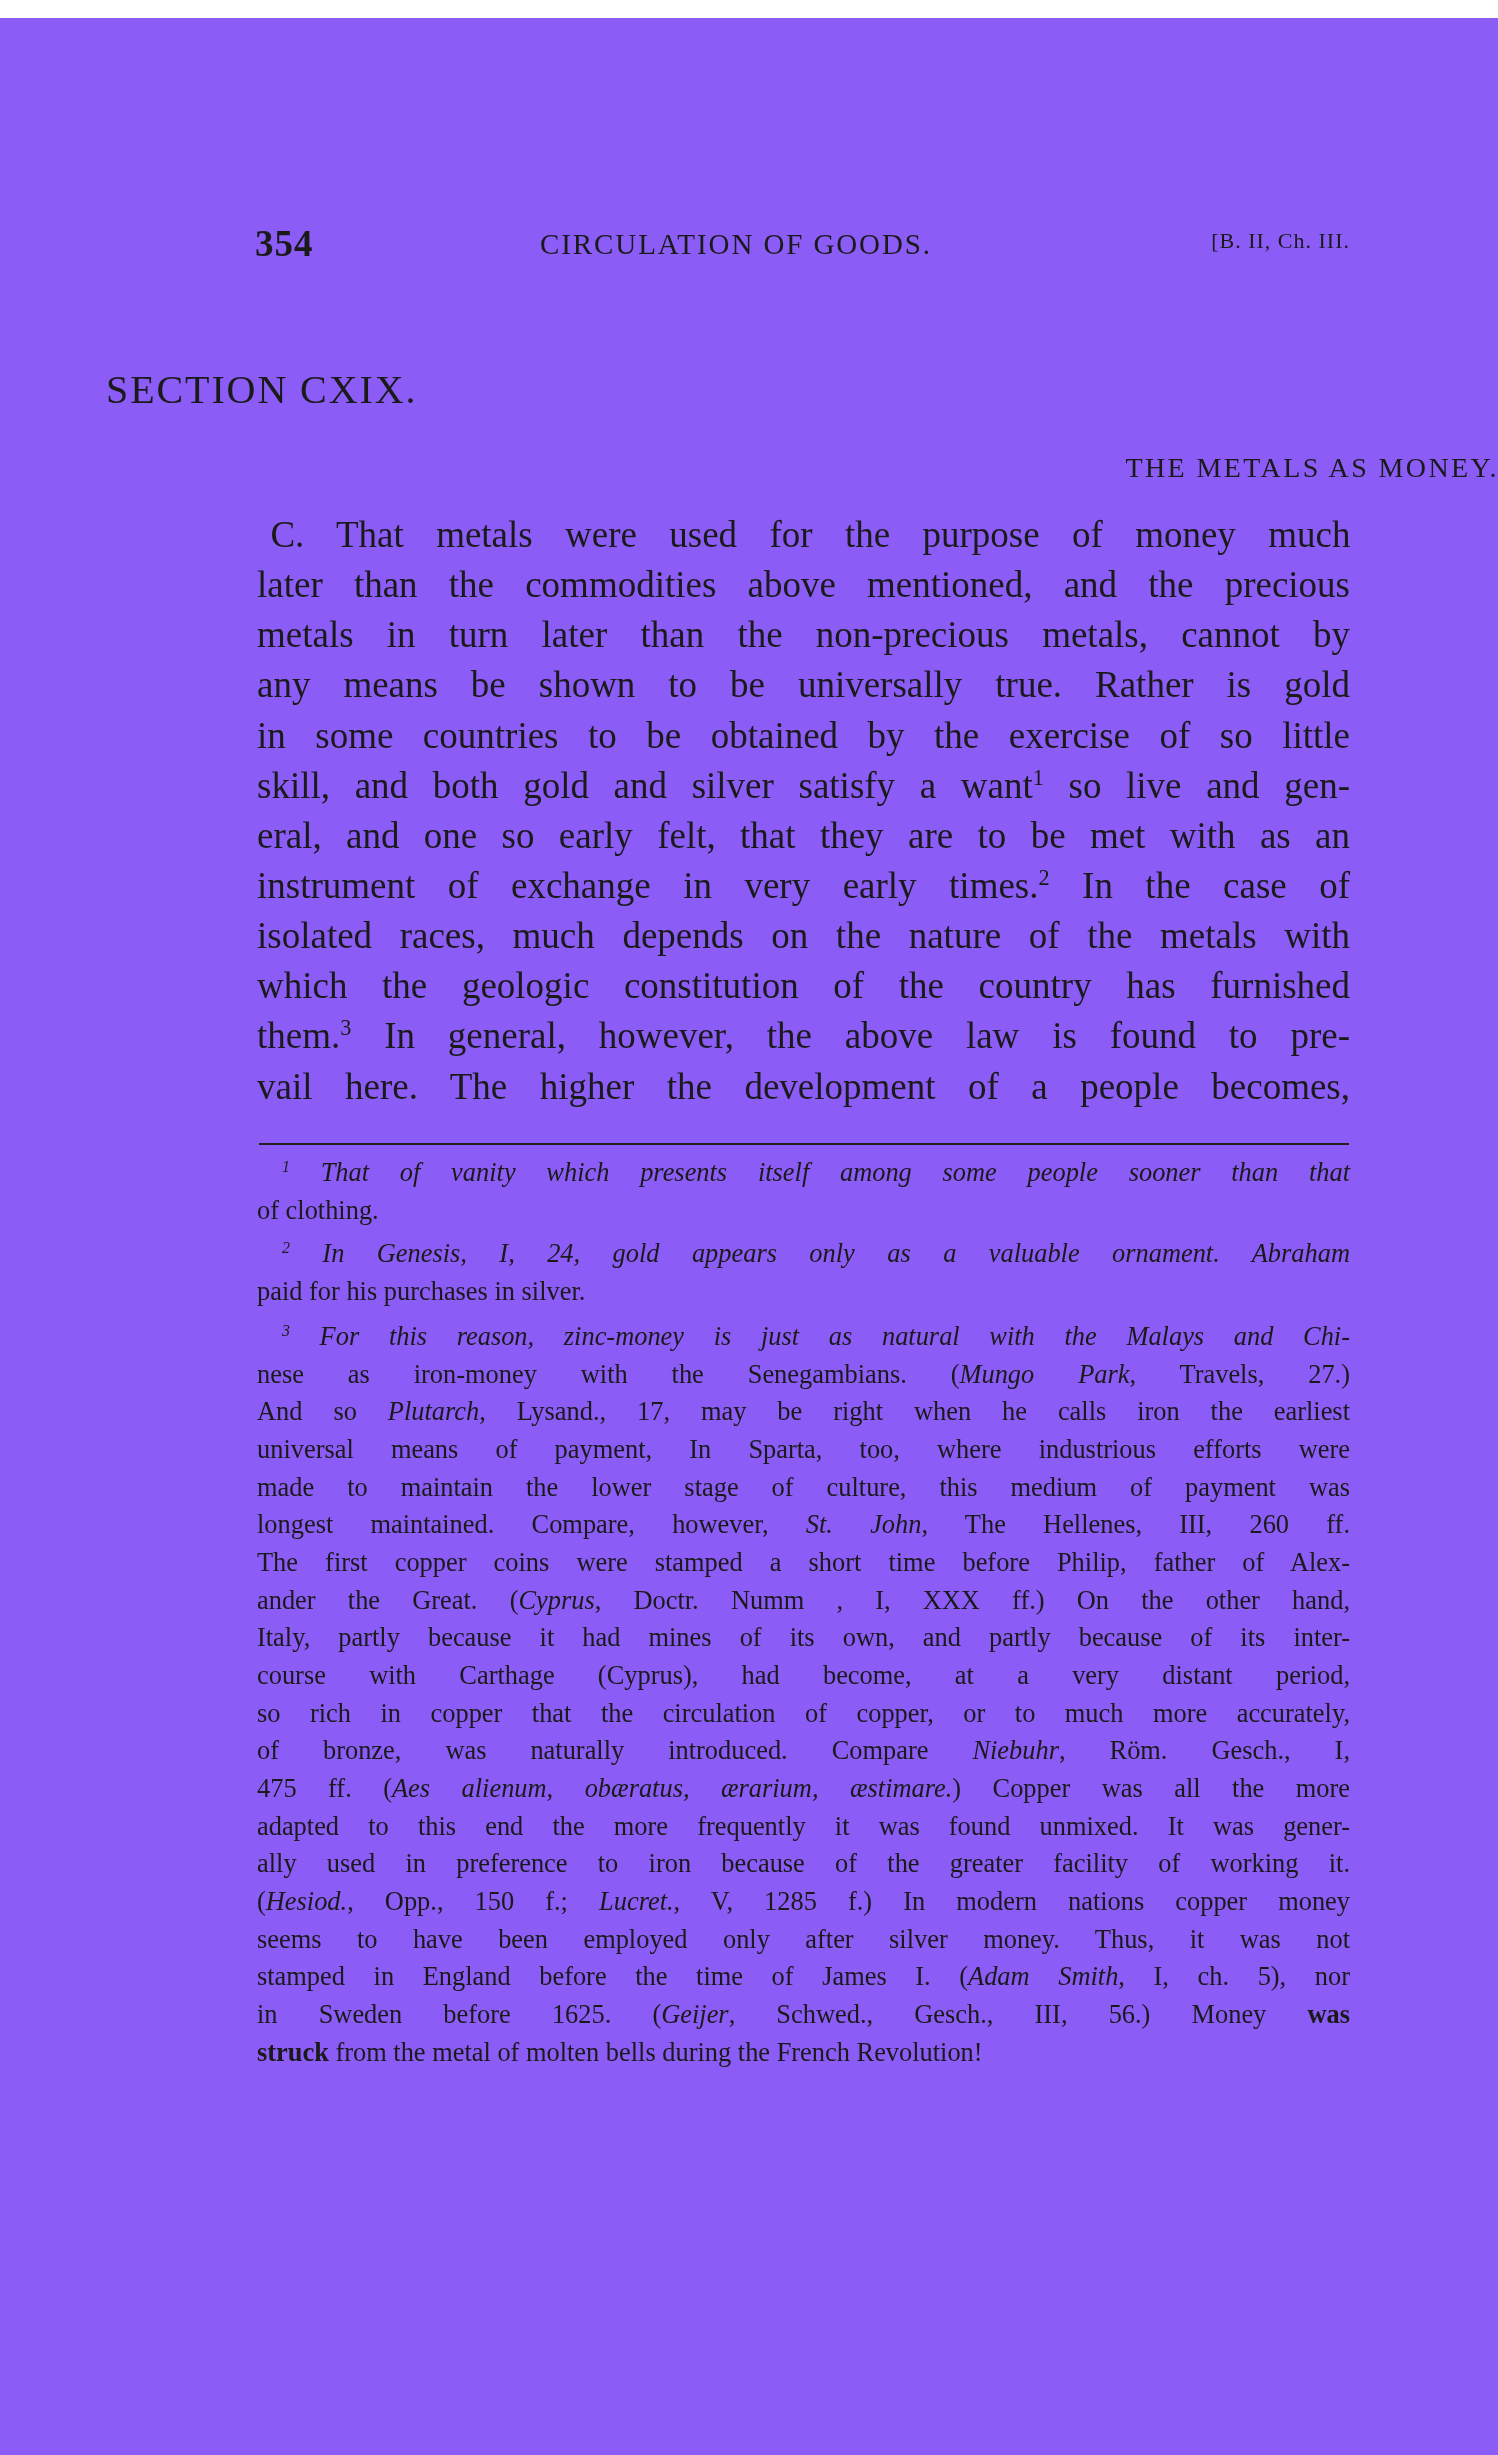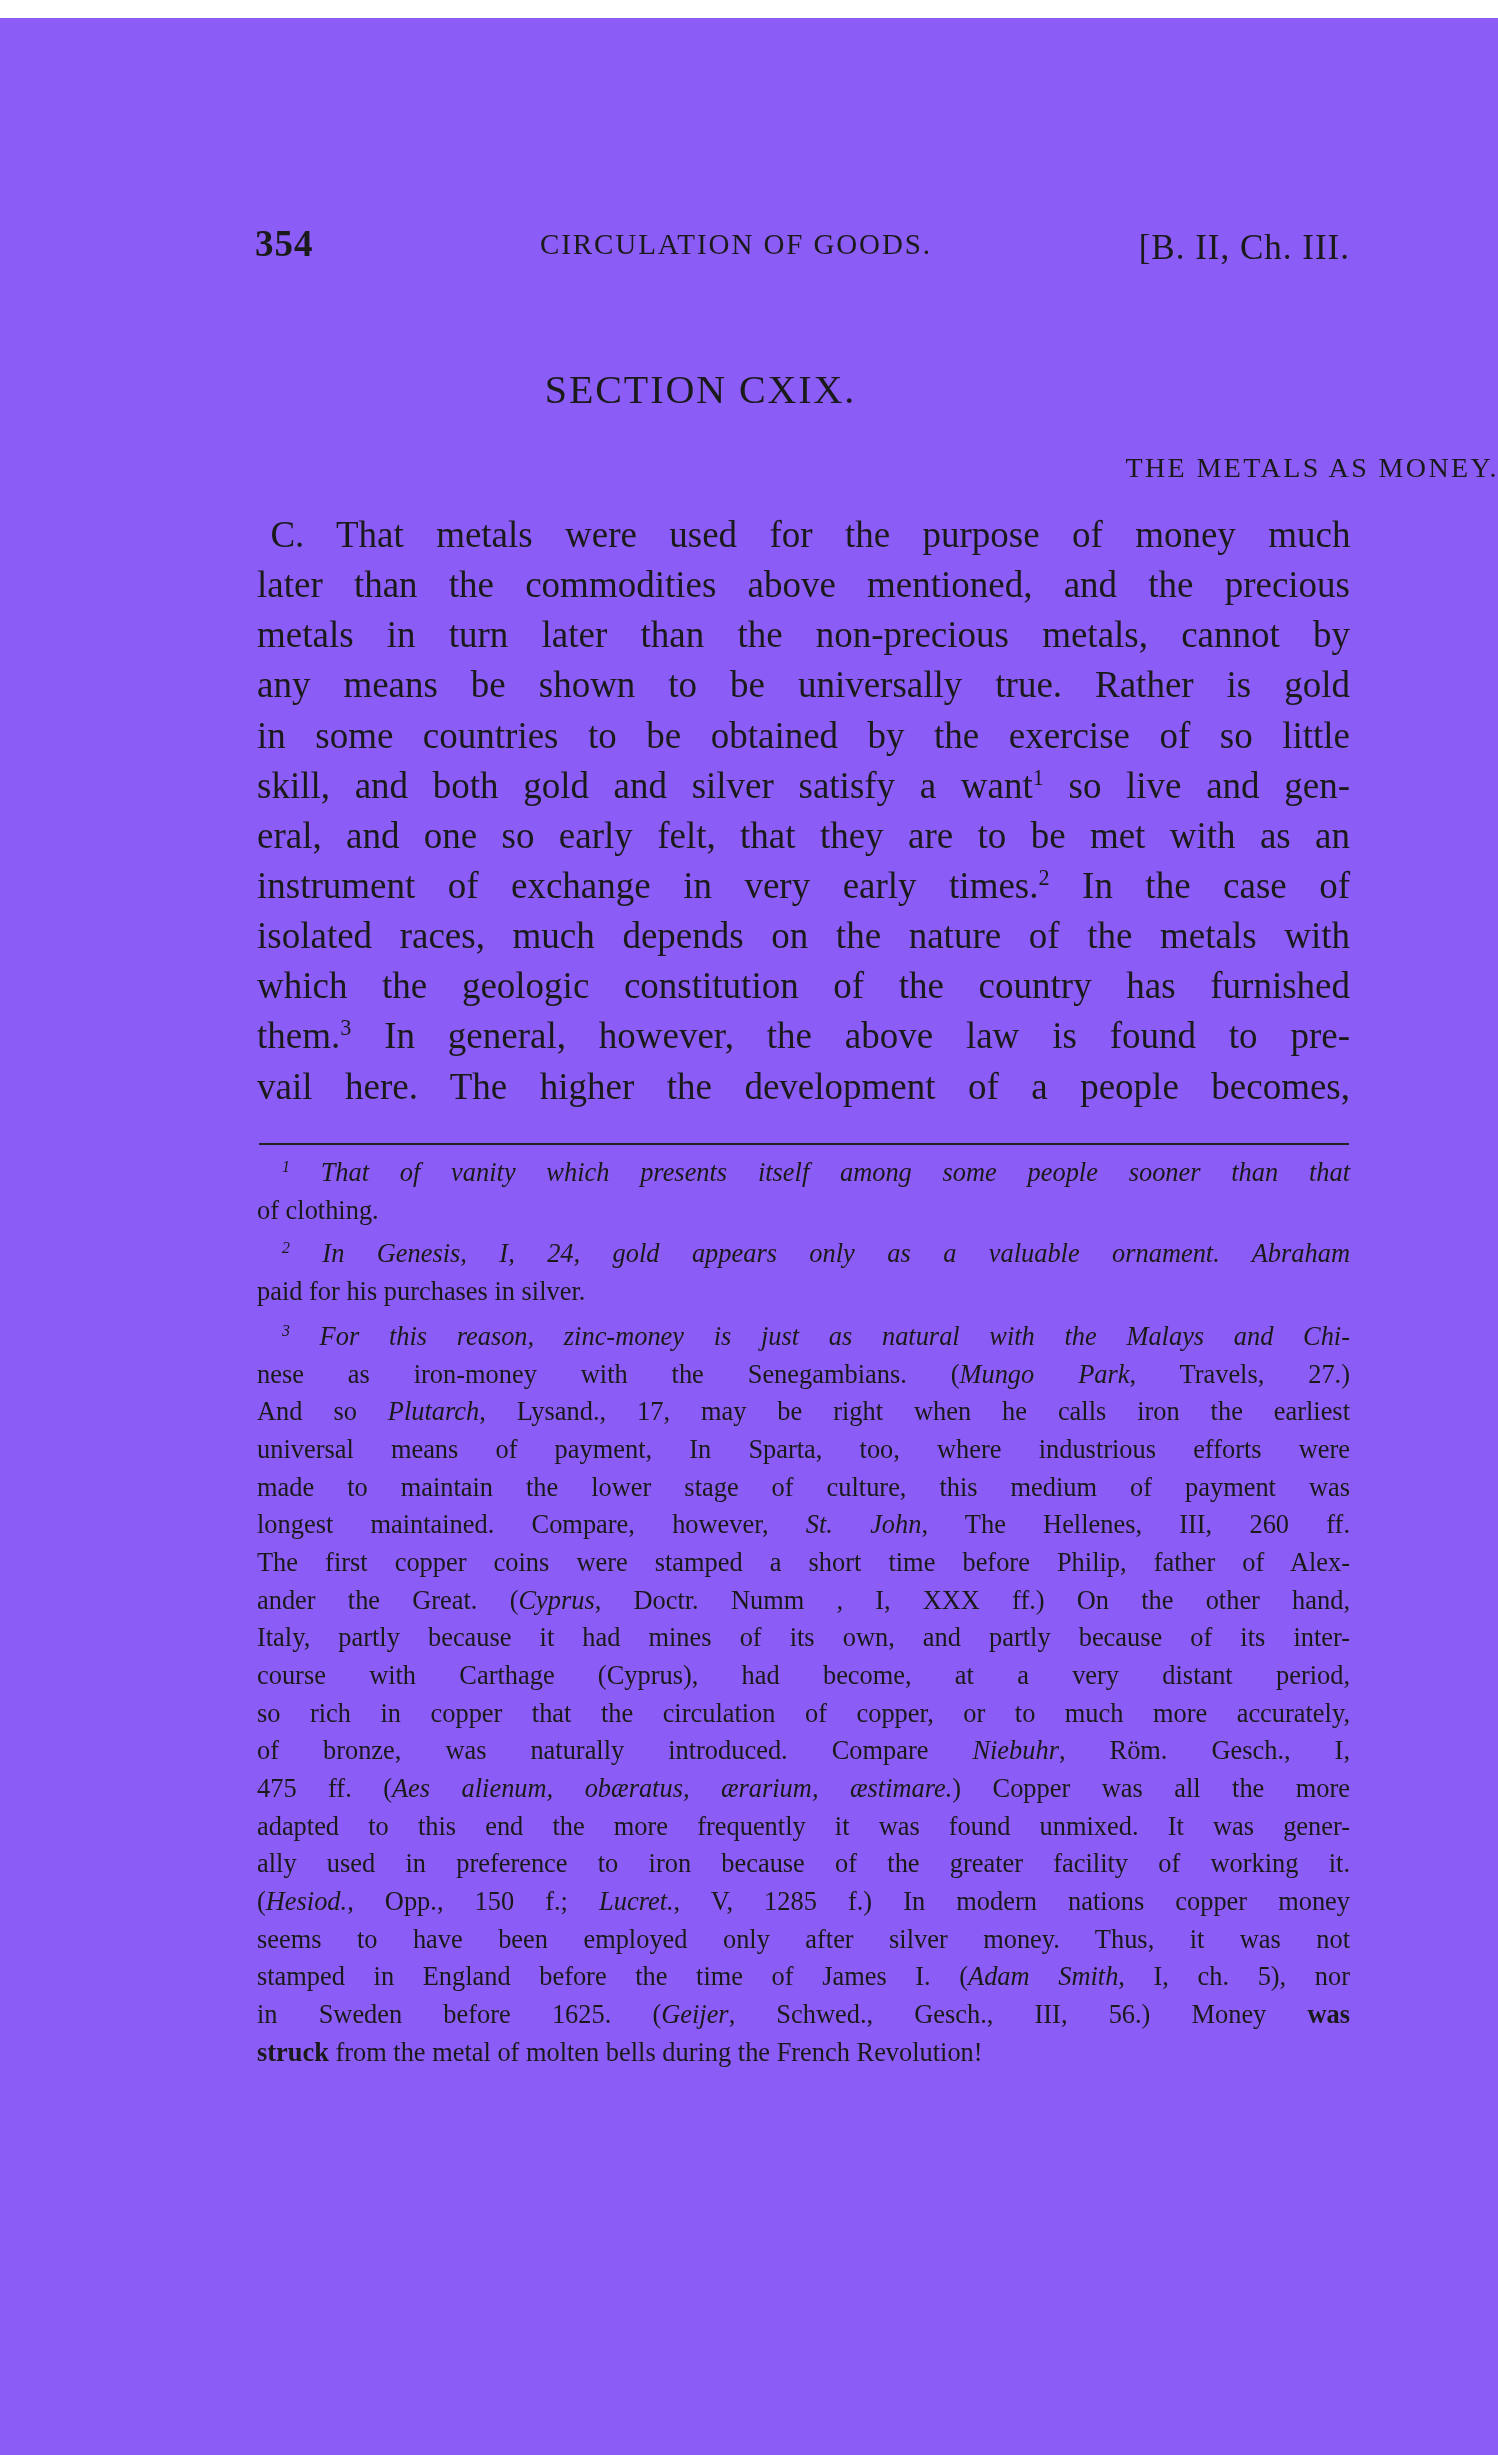--- a/index.html
+++ b/index.html
@@ -3,23 +3,23 @@
 <meta charset="utf-8">
 <style>
   html, body { margin: 0; padding: 0; background: #ffffff; }
   body { width: 1499px; height: 2456px; position: relative; overflow: hidden;
          font-family: "Liberation Serif", "DejaVu Serif", serif; color: #1a1a1a; }
   .page { position: absolute; left: 0; top: 18px; width: 1499px; height: 2456px; background: #8b5cf6; }
 
   .running-head { position: absolute; top: 204px; left: 255px; width: 1095px; height: 58px; }
   .page-number { position: absolute; left: 0; top: 0; font-size: 37px; font-weight: bold; letter-spacing: 1px; }
   .running-title { position: absolute; left: 285px; top: 5.8px; font-size: 29px; letter-spacing: 1.9px; }
-  .running-ref { position: absolute; right: 0; top: 5.8px; font-size: 35px; letter-spacing: 1px; }
+  .running-ref { position: absolute; right: 0; top: 5.8px; font-size: 22px; letter-spacing: 1px; }
 
-  .section-title { position: absolute; top: 348px; left: 0; width: 1295px; text-align: center;
+  .section-title { position: absolute; top: 348px; left: 0; width: 1295px; text-align: left;
                    font-size: 40px; letter-spacing: 1.9px; padding-left: 106px; box-sizing: border-box; }
   .section-subtitle { position: absolute; top: 434px; left: 0; width: 1499px; text-align: right;
                       font-size: 28px; letter-spacing: 2.4px; padding-left: 106px; box-sizing: border-box; }
 
   .body-text { position: absolute; left: 257px; top: 492px; width: 1093px; }
   .body-line { position: absolute; left: 0; width: 1093px; height: 50px; font-size: 37px;
                white-space: nowrap; text-align: justify; text-align-last: justify; line-height: 50px; }
   .body-line.first { left: 13.4px; width: 1080px; }
 
   .separator { position: absolute; left: 259px; top: 1125px; width: 1090px; height: 0;

